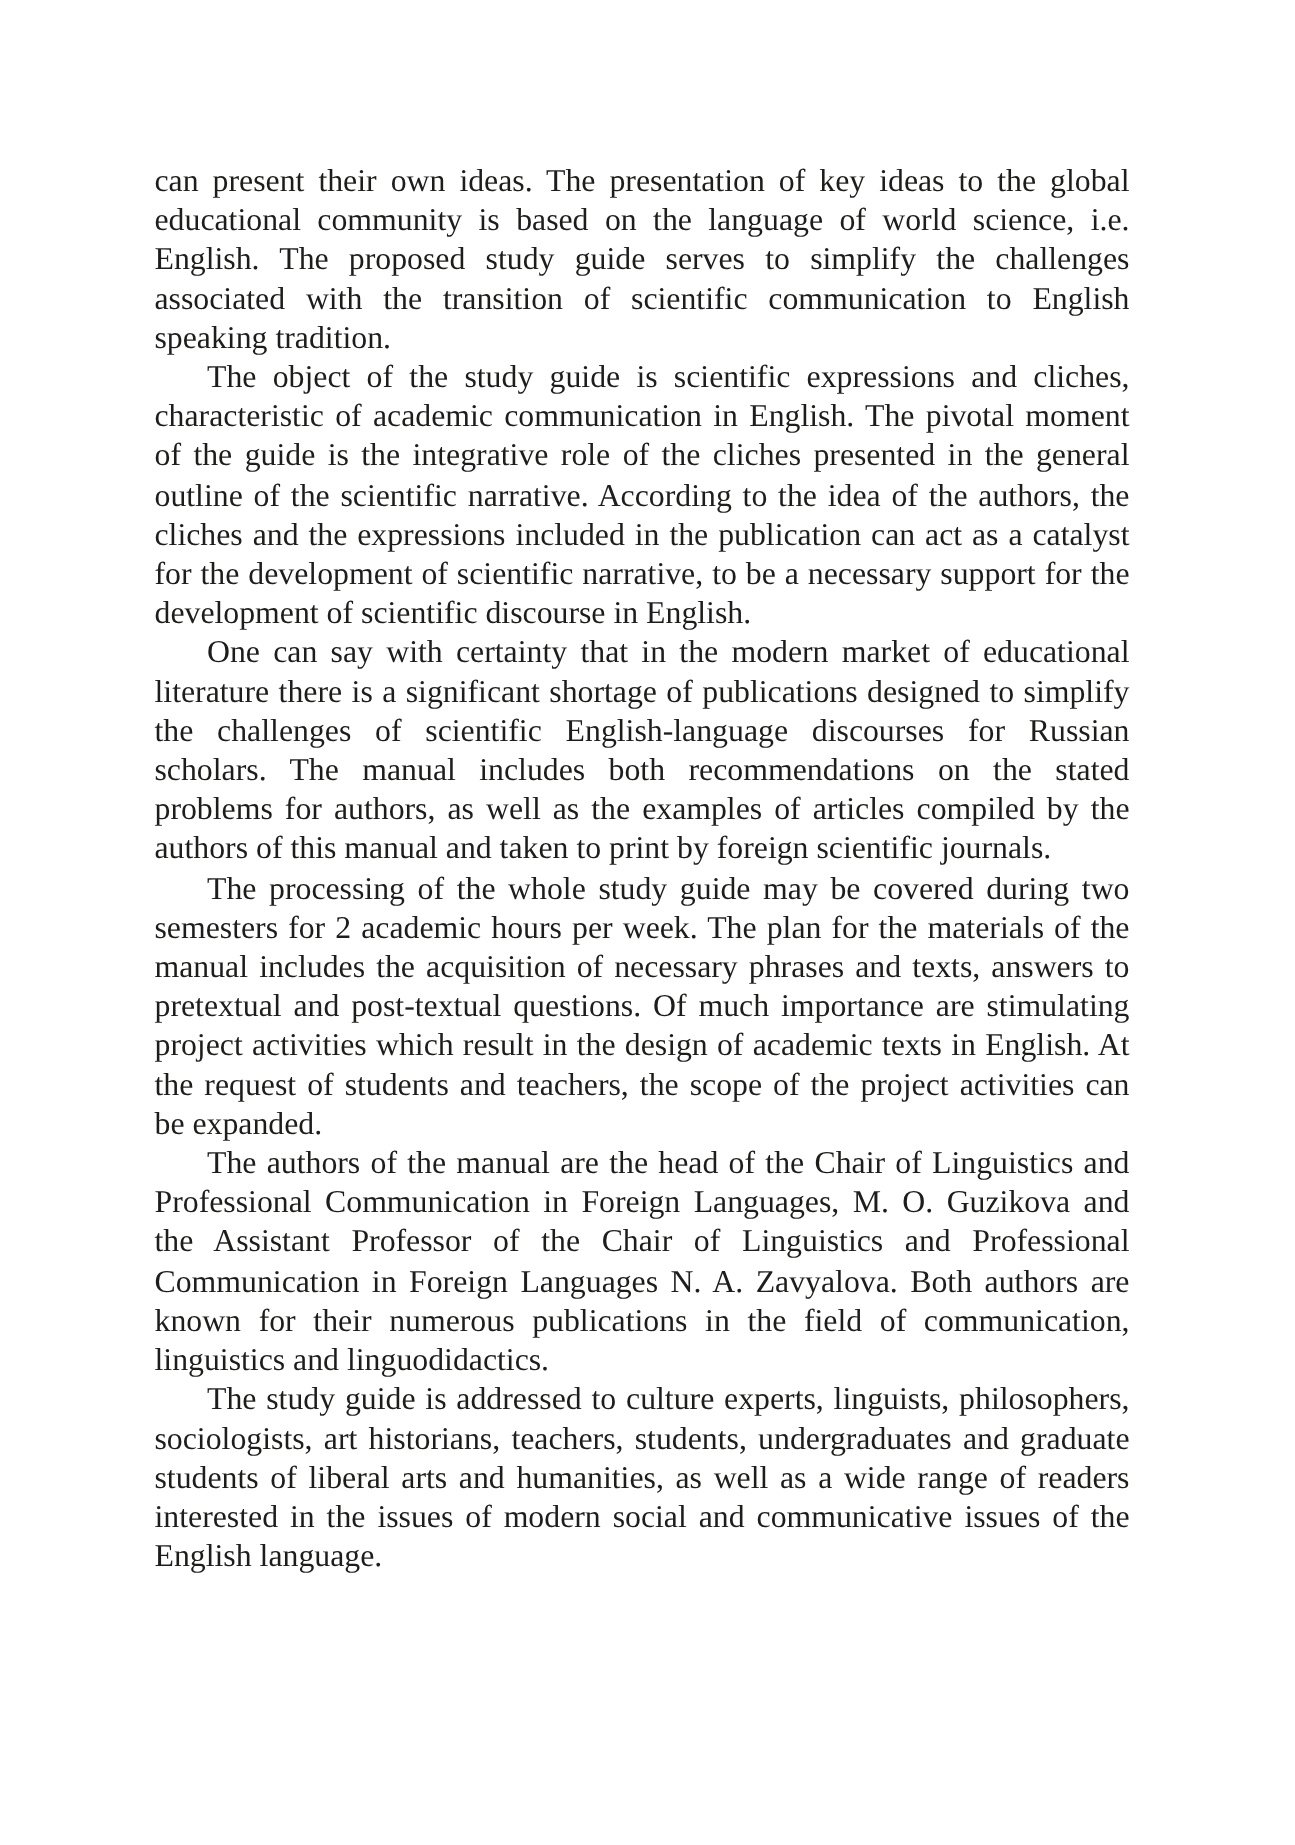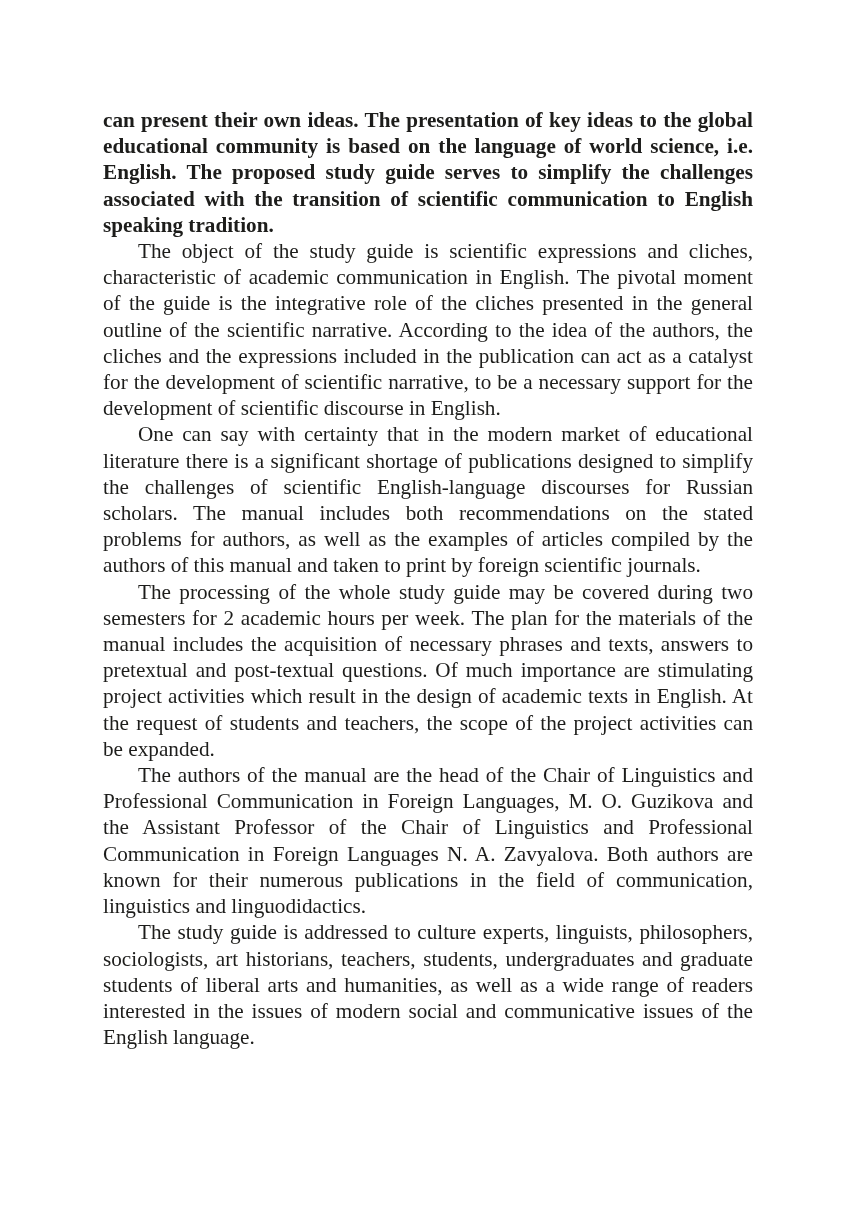--- a/index.html
+++ b/index.html
@@ -24,21 +24,20 @@
       color: #1d1d1b;
       text-align: justify;
       hyphens: manual;
     }
     .para {
       margin: 0;
       text-indent: 35px;
     }
     .para.continued {
       text-indent: 0;
-      font-weight: bold;
     }
   </style>
 </head>
 <body>
 
 <div class="page">
   <p class="para continued">can present their own ideas. The presentation of key ideas to the global educational community is based on the language of world science, i.e. English. The proposed study guide serves to simplify the challenges associated with the transition of scientific communication to English speaking tradition.</p>
   <p class="para">The object of the study guide is scientific expressions and cliches, characteristic of academic communication in English. The pivotal mo­ment of the guide is the integrative role of the cliches presented in the ge­neral outline of the scientific narrative. According to the idea of the au­thors, the cliches and the expressions included in the publication can act as a catalyst for the development of scientific narrative, to be a necessary support for the development of scientific discourse in English.</p>
   <p class="para">One can say with certainty that in the modern market of educa­tional literature there is a significant shortage of publications designed to simplify the challenges of scientific English-language discourses for Russian scholars. The manual includes both recommendations on the stated problems for authors, as well as the examples of articles compiled by the authors of this manual and taken to print by foreign scientific journals.</p>
   <p class="para">The processing of the whole study guide may be covered during two semesters for 2 academic hours per week. The plan for the materials of the manual includes the acquisition of necessary phrases and texts, answers to pretextual and post-textual questions. Of much importance are stimulating project activities which result in the design of academic texts in English. At the request of students and teachers, the scope of the project activities can be expanded.</p>

